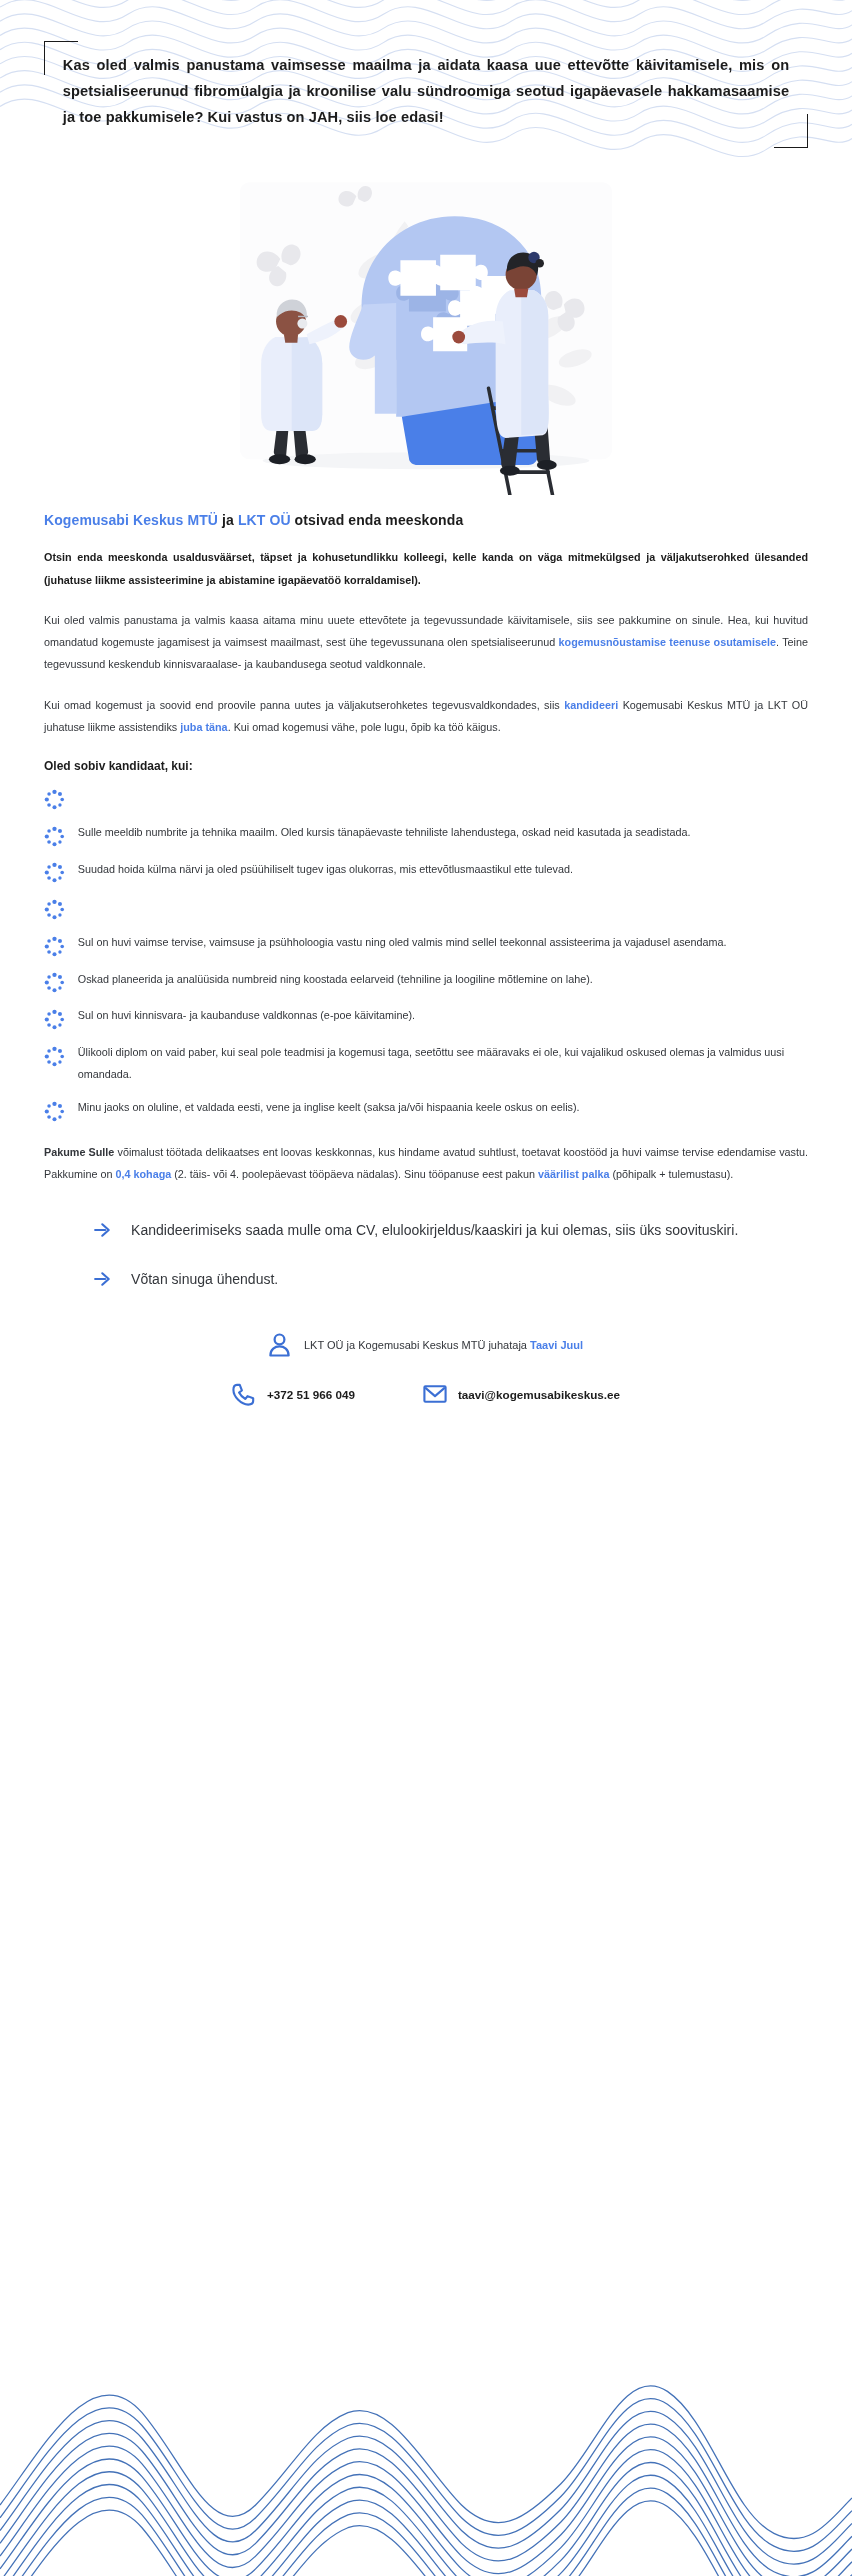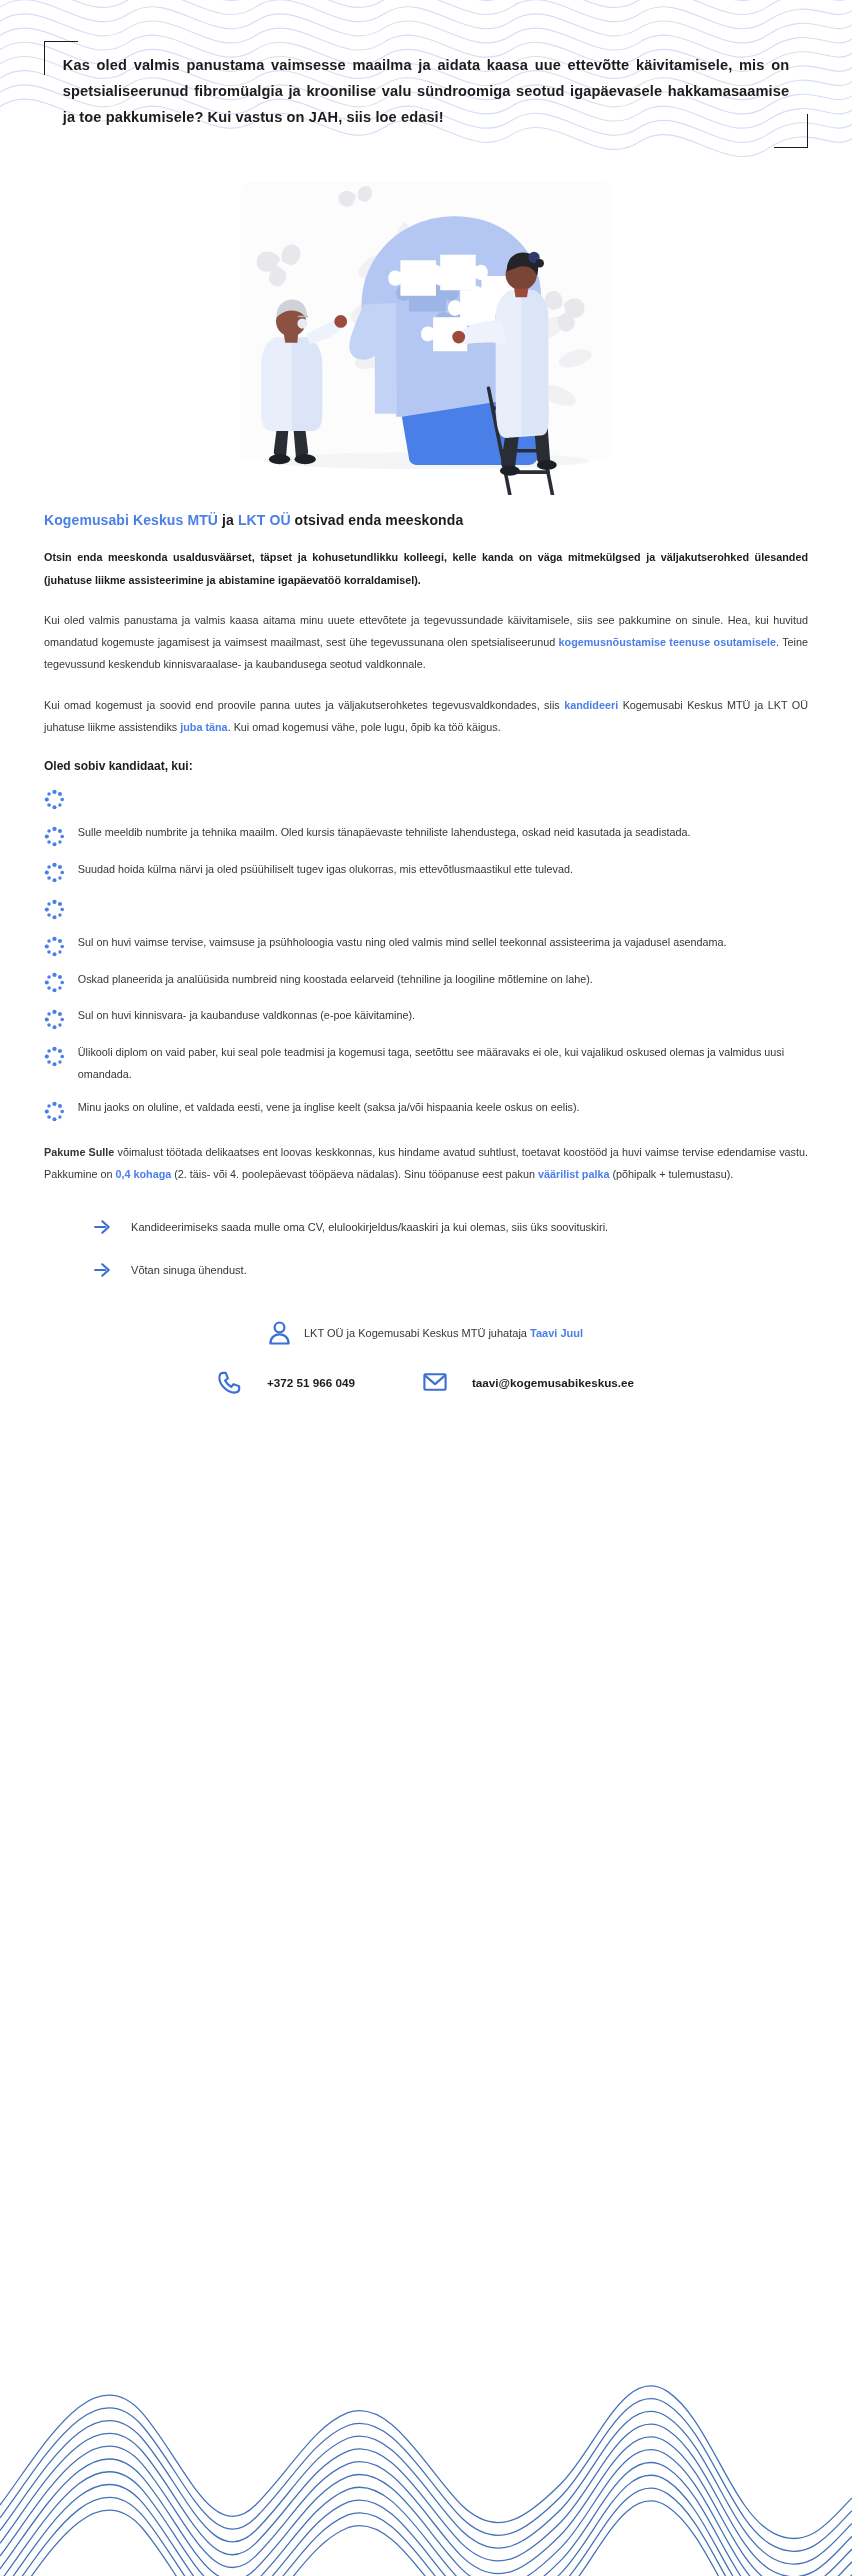--- a/index.html
+++ b/index.html
@@ -155,21 +155,21 @@
 
   .arrow-row {
     display: flex;
     align-items: center;
     gap: 18.5px;
     margin-top: 21px;
     padding-left: 15.6px;
   }
   .arrow-icon { flex: 0 0 20px; width: 20px; height: 20px; }
   .arrow-text {
-    font-size: 11px;
+    font-size: 14px;
     line-height: 2.0;
     color: #33363b;
     text-align: right;
   }
 
   
   .footer {
     margin-top: 40px;
     display: flex;
     flex-direction: column;
@@ -183,21 +183,21 @@
   }
   .person-icon { width: 21px; height: 24px; flex: 0 0 21px; }
   .person-text { font-size: 11px; color: #33363b; }
 
   .footer-contacts {
     display: flex;
     align-items: center;
     gap: 68px;
     margin-top: 25.6px;
   }
-  .contact-item { display: flex; align-items: center; gap: 25px; }
+  .contact-item { display: flex; align-items: center; gap: 11px; }
   .contact-icon { width: 24px; height: 24px; flex: 0 0 24px; }
   .contact-text { font-size: 11.7px; font-weight: bold; color: #1c1c1c; }
 
   .bottom-spacer { height: 107px; }
 </style>
 </head>
 <body>
 
 <div class="page">
 

